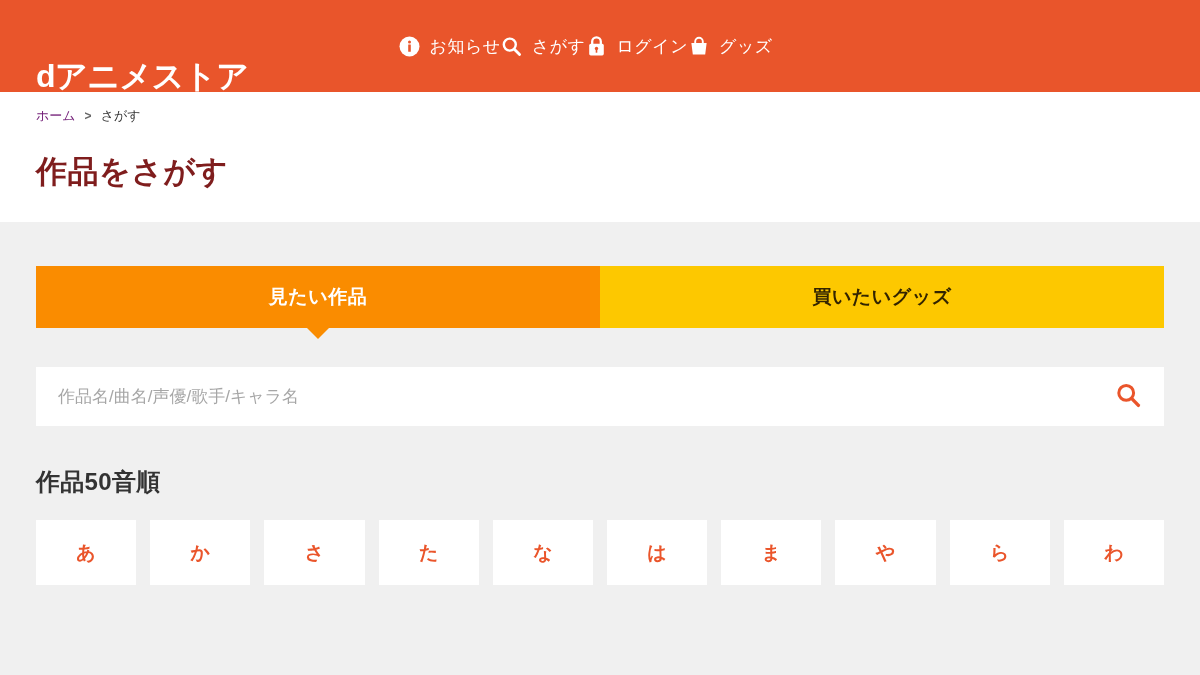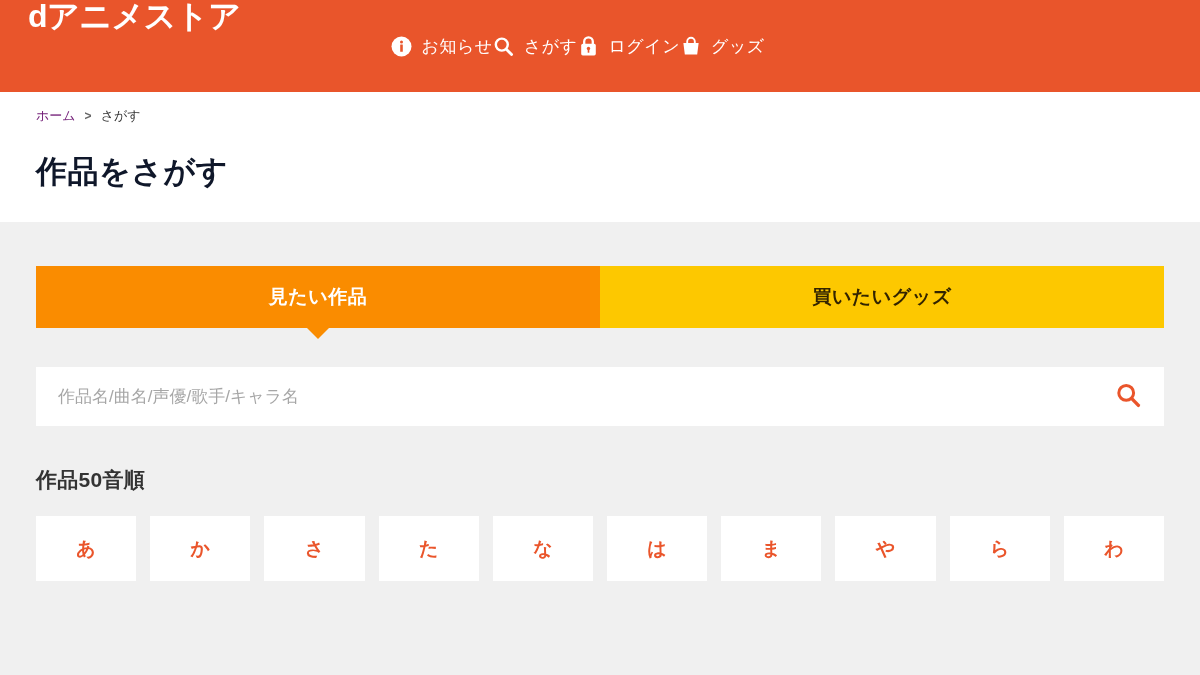--- a/index.html
+++ b/index.html
@@ -21,22 +21,22 @@
   .header {
     height: 92px;
     background: #e9552b;
     display: flex;
     align-items: center;
     position: relative;
   }
 
   .logo {
     display: flex;
-    align-items: flex-start;
-    margin-left: 28px;
+    align-items: flex-end;
+    margin-left: 36px;
     height: 100%;
     cursor: pointer;
   }
 
   .logo-text {
     color: #ffffff;
     font-size: 32px;
     font-weight: 700;
     letter-spacing: -0.5px;
     line-height: 1;
@@ -118,21 +118,21 @@
   }
 
   .crumb-current {
     color: #333;
   }
 
   .page-title {
     margin: 26px 0 0 36px;
     font-size: 31px;
     font-weight: 700;
-    color: #0f172a;
+    color: #7f1d1d;
     letter-spacing: 0.5px;
   }
 
   
   .main {
     background: #f0f0f0;
     padding: 0 36px;
   }
 
   .tabs {
@@ -213,21 +213,21 @@
     cursor: pointer;
     padding: 4px;
     display: flex;
     align-items: center;
     justify-content: center;
   }
 
   
   .section-title {
     margin-top: 40px;
-    font-size: 21px;
+    font-size: 24px;
     font-weight: 700;
     color: #333333;
     letter-spacing: 0.3px;
   }
 
   .kana-grid {
     margin-top: 22px;
     display: grid;
     grid-template-columns: repeat(10, 1fr);
     gap: 14px;

